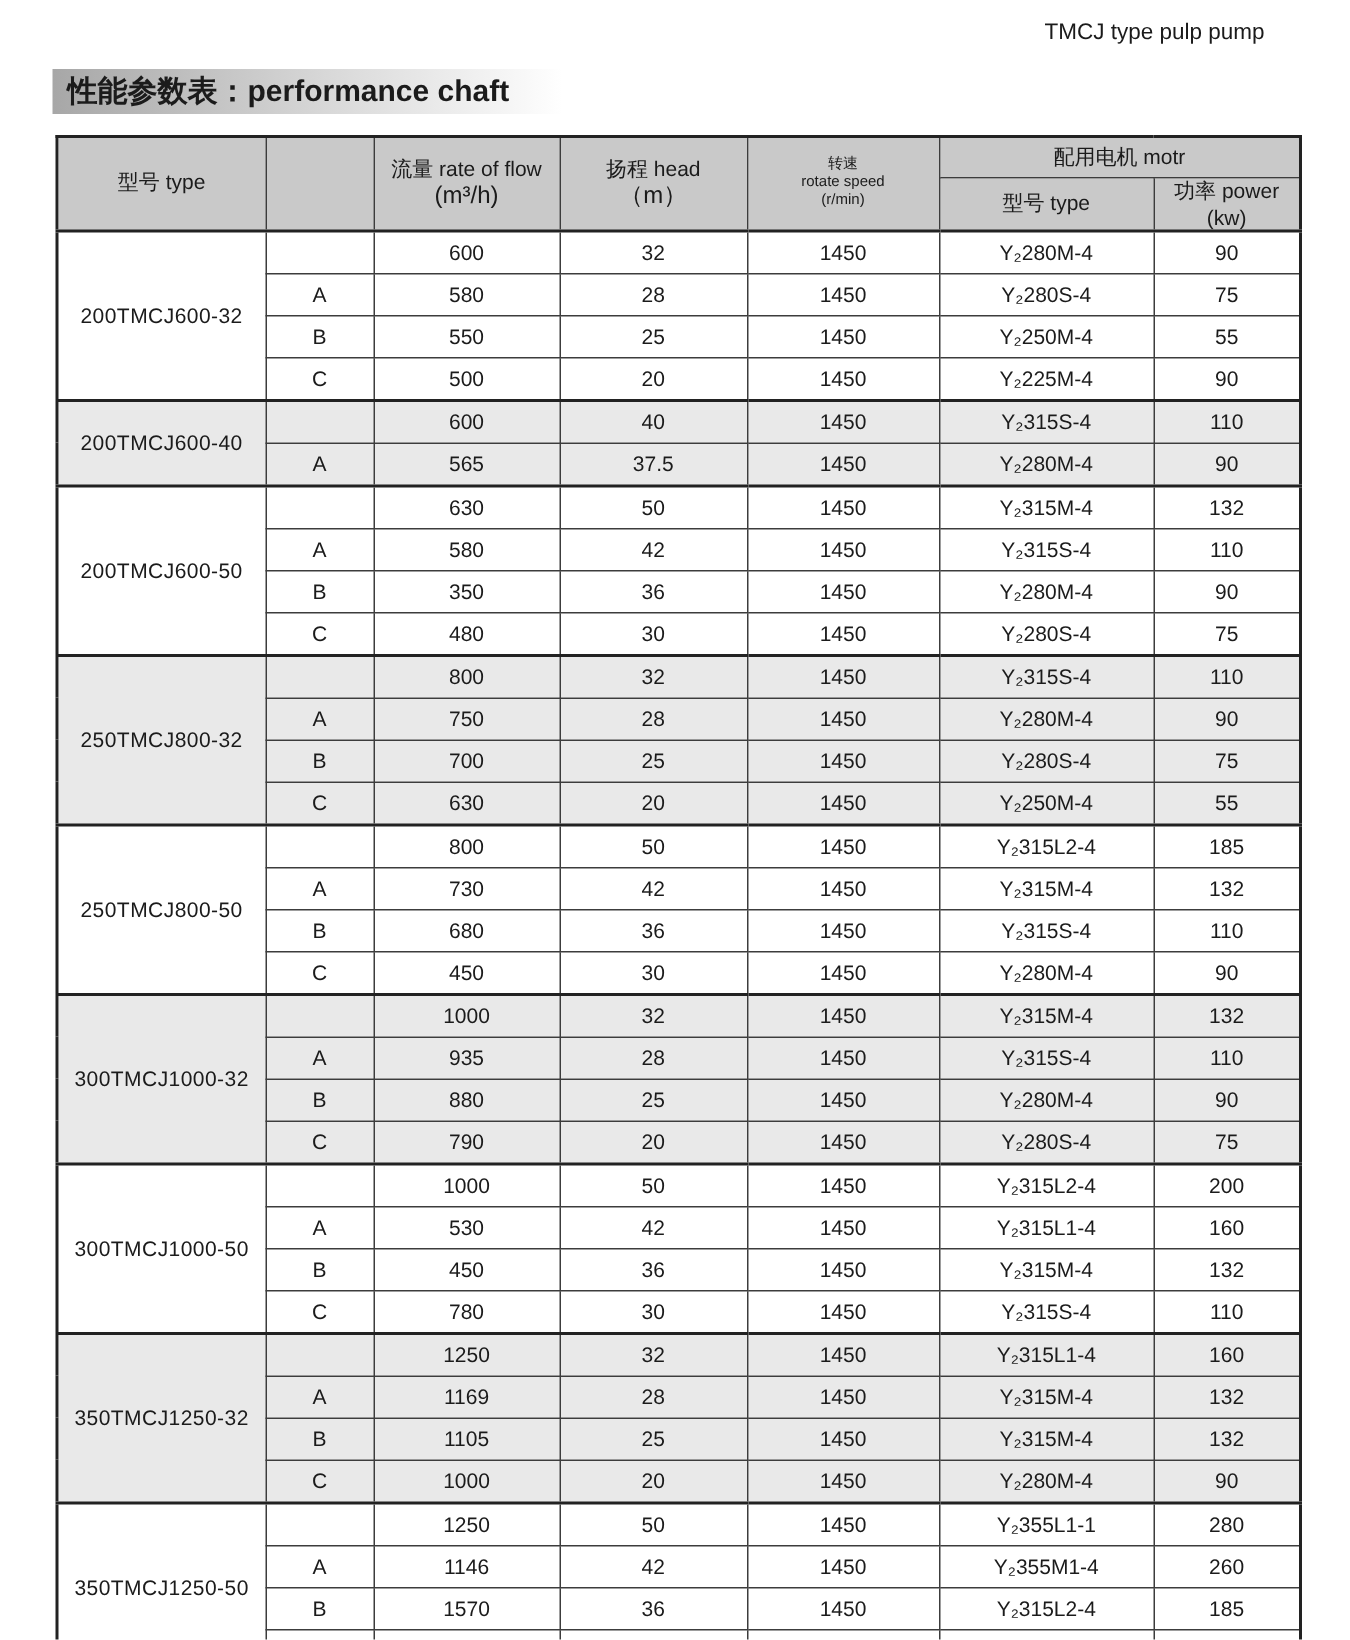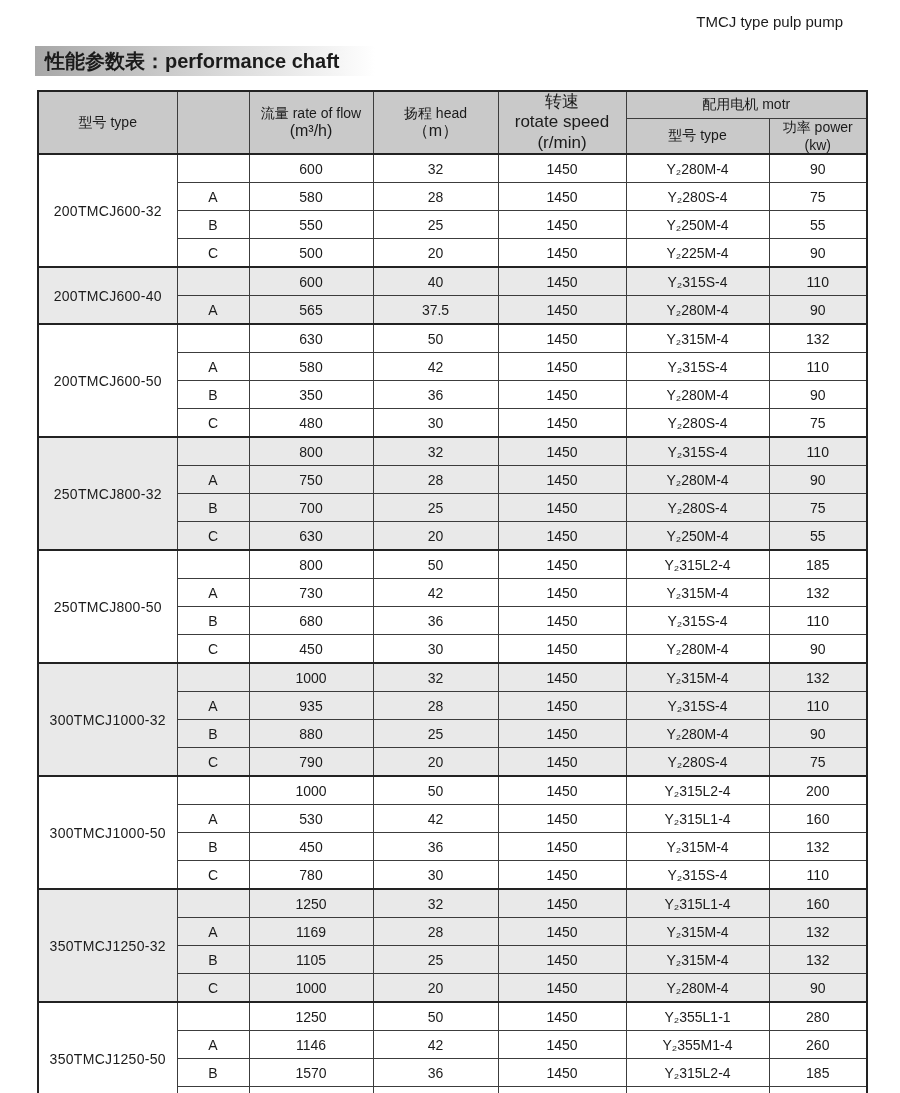--- a/index.html
+++ b/index.html
@@ -71,21 +71,21 @@
   }
   .spec-table thead th {
     background: #c9c9c9;
     font-weight: normal;
     font-size: 14px;
   }
   .spec-table thead tr:first-child { height: 27px; }
   .spec-table thead tr:last-child  { height: 26px; }
   .h-main { display: block; font-size: 14px; line-height: 1.2; }
   .h-sub  { display: block; font-size: 16px; line-height: 1.2; }
-  .h-mid  { display: block; font-size: 17px; line-height: 1.2; }
+  .h-mid  { display: block; font-size: 10px; line-height: 1.2; }
 
   .spec-table tbody td {
     font-size: 14px;
     height: 27px;
     background: #ffffff;
   }
   .spec-table tbody tr.shaded td { background: #e9e9e9; }
   .spec-table tbody tr.group-start td { border-top: 2px solid #222222; }
   .model-cell { font-size: 14px; letter-spacing: 0.3px; }
 </style>

